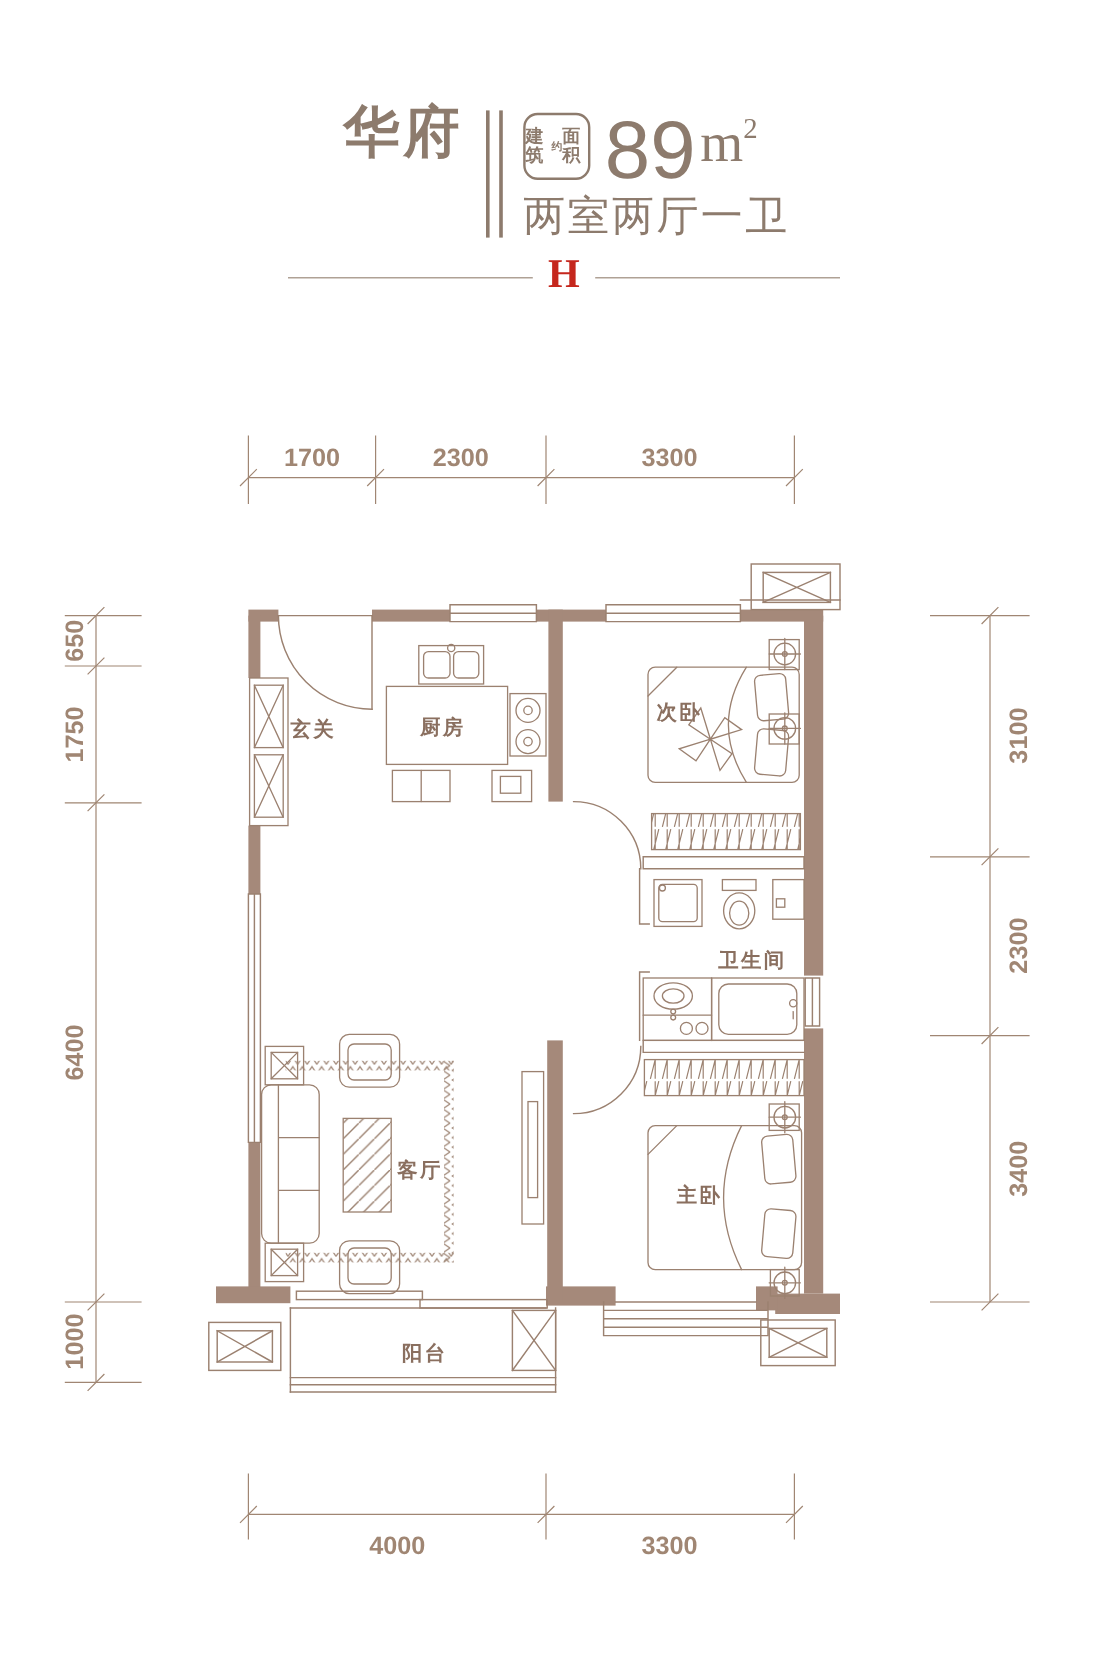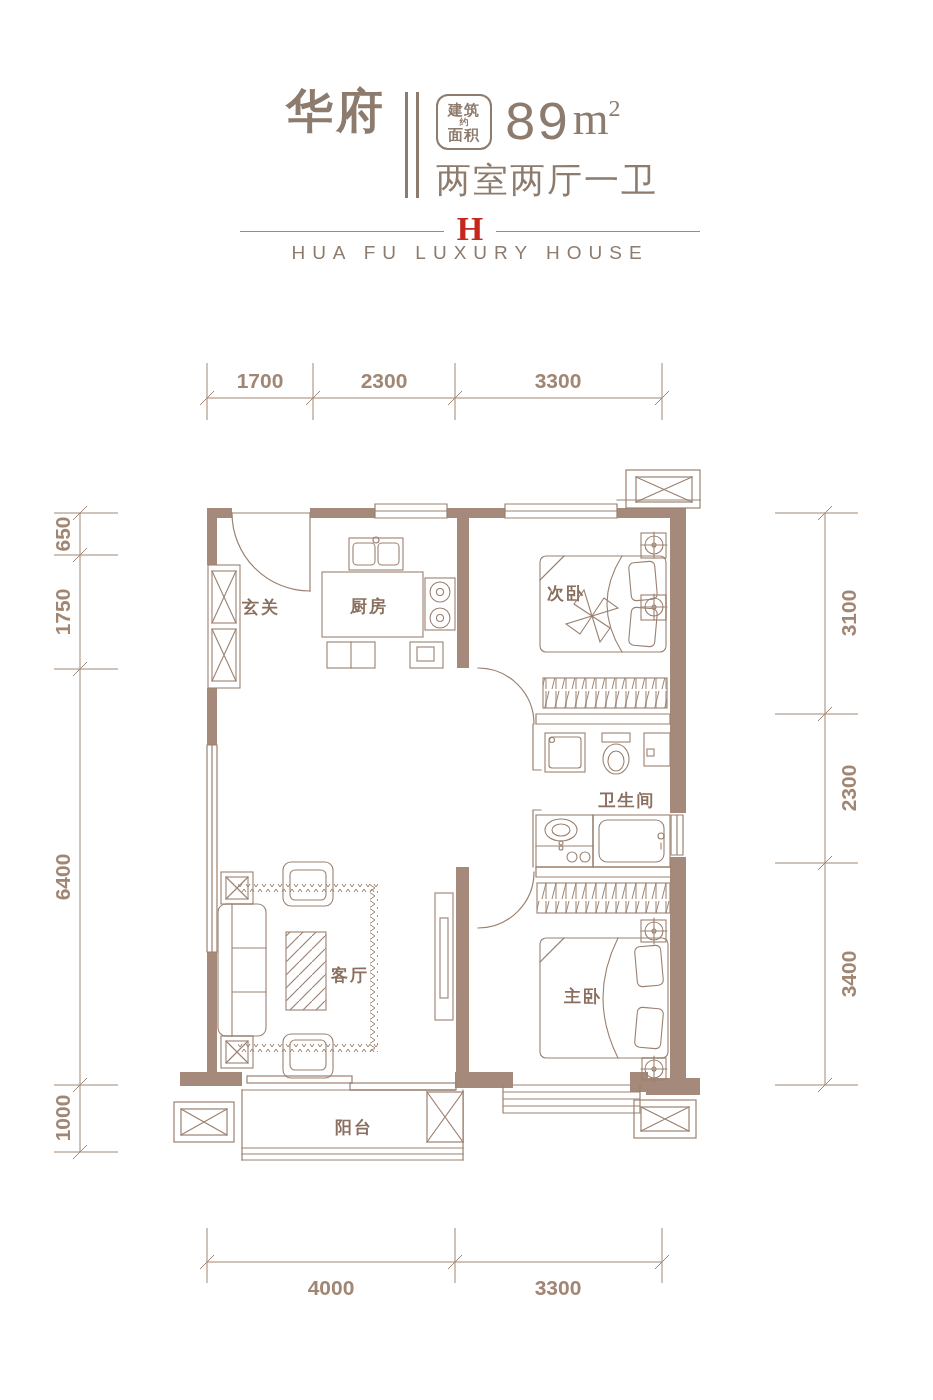--- a/index.html
+++ b/index.html
@@ -5,25 +5,25 @@
   html,body{margin:0;padding:0;background:#fff;}
   .page{position:relative;width:933px;height:1400px;background:#fff;overflow:hidden;
         font-family:"Liberation Sans",sans-serif;}
   
   .brand{position:absolute;left:286px;top:84px;font-family:"Liberation Serif",serif;
          font-size:47px;line-height:55px;font-weight:600;color:#8d7b6d;letter-spacing:3px;}
   .vdiv{position:absolute;left:405px;top:92px;height:106px;width:8px;
         border-left:3px solid #8d7b6d;border-right:3px solid #8d7b6d;}
   .area-row{position:absolute;left:436px;top:94px;display:flex;align-items:flex-start;color:#8d7b6d;}
   .area-badge{width:52px;height:52px;border:2.5px solid #8d7b6d;border-radius:12px;
-        display:flex;flex-direction:column;justify-content:center;align-items:center;
+        display:flex;flex-direction:row;justify-content:center;align-items:center;
         font-family:"Liberation Serif",serif;font-weight:700;}
   .area-badge .b-line{font-size:15px;line-height:16px;letter-spacing:1px;}
   .area-badge .b-mid{font-size:9px;line-height:9px;}
-  .area-value{font-family:Liberation Mono, monospace;font-size:54px;line-height:62px;margin:0 4px 0 12px;}
+  .area-value{font-family:Liberation Sans, sans-serif;font-size:68px;line-height:62px;margin:0 4px 0 12px;}
   .area-unit{display:flex;font-family:"Liberation Serif",serif;}
   .unit-base{font-size:46px;line-height:50px;}
   .unit-exp{font-size:24px;line-height:24px;margin-top:2px;}
   .layout-text{position:absolute;left:436px;top:157px;font-family:"Liberation Serif",serif;
         font-size:35px;color:#8d7b6d;letter-spacing:2px;text-align:right;}
   .rule{position:absolute;left:240px;top:231px;width:460px;border-top:1px solid #9c8a7c;}
   .rule-logo{position:absolute;left:444px;top:210px;width:52px;text-align:center;background:#fff;
         font-family:"Liberation Serif",serif;font-weight:900;font-size:34px;line-height:38px;color:#c5271d;}
   .subtitle{position:absolute;left:190px;top:242px;width:560px;text-align:center;
         font-size:19px;letter-spacing:7px;color:#8d7b6d;font-weight:500;}
@@ -52,21 +52,20 @@
     <div class="area-value">89</div>
     <div class="area-unit">
       <span class="unit-base">m</span>
       <span class="unit-exp">2</span>
     </div>
   </div>
   <div class="layout-text">两室两厅一卫</div>
 
   <div class="rule"></div>
   <div class="rule-logo">H</div>
-  <div class="subtitle">HUA FU LUXURY HOUSE</div>
 
   <svg class="plan" width="933" height="1400" viewBox="0 0 933 1400">
     <defs>
       <pattern id="zzh" width="8" height="8" patternUnits="userSpaceOnUse">
         <path d="M0 7 L4 1 L8 7" fill="none" stroke="#9b8170" stroke-width="1"></path>
       </pattern>
       <pattern id="zzv" width="8" height="8" patternUnits="userSpaceOnUse">
         <path d="M7 0 L1 4 L7 8" fill="none" stroke="#9b8170" stroke-width="1"></path>
       </pattern>
       <pattern id="hatch" width="10" height="30" patternUnits="userSpaceOnUse">

